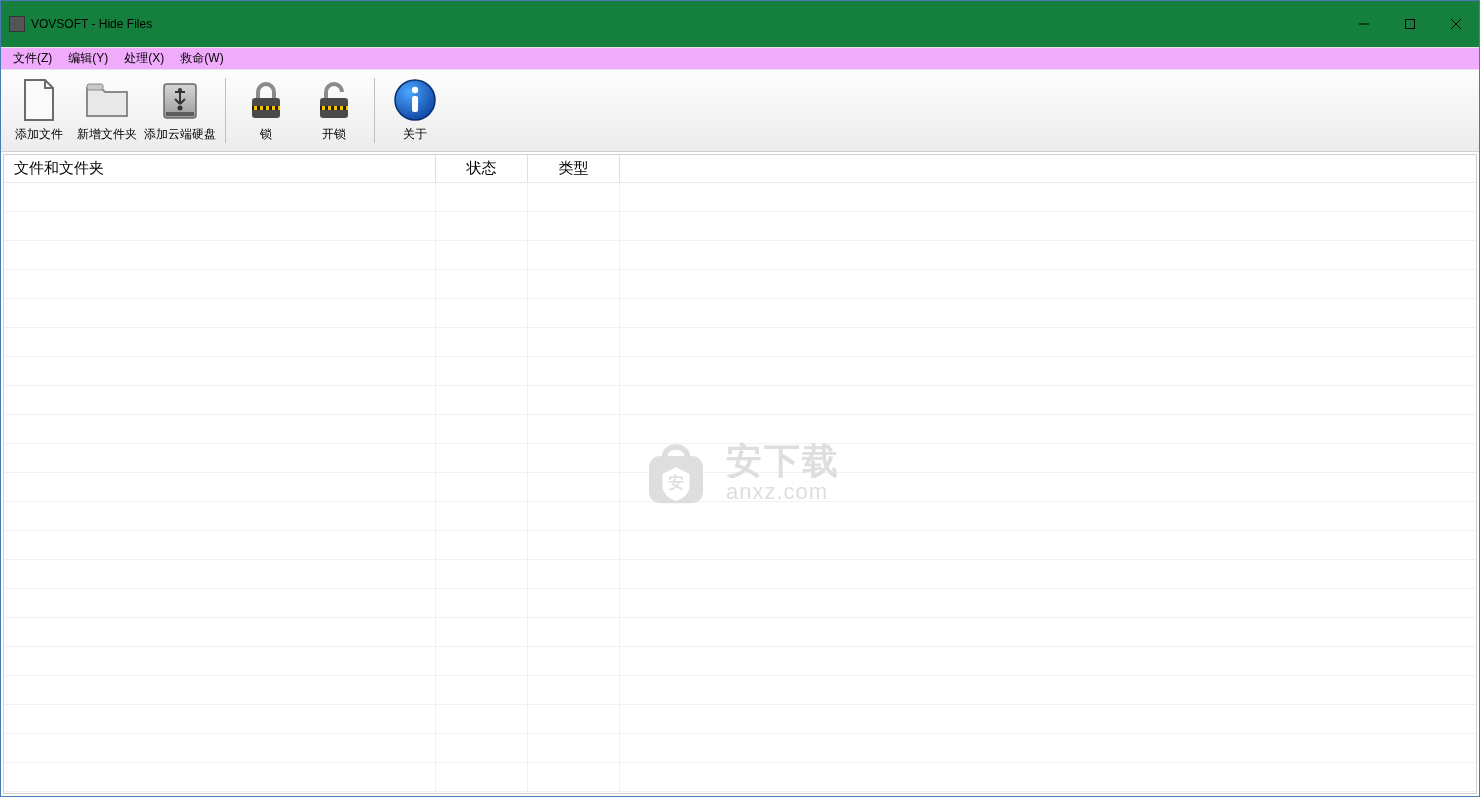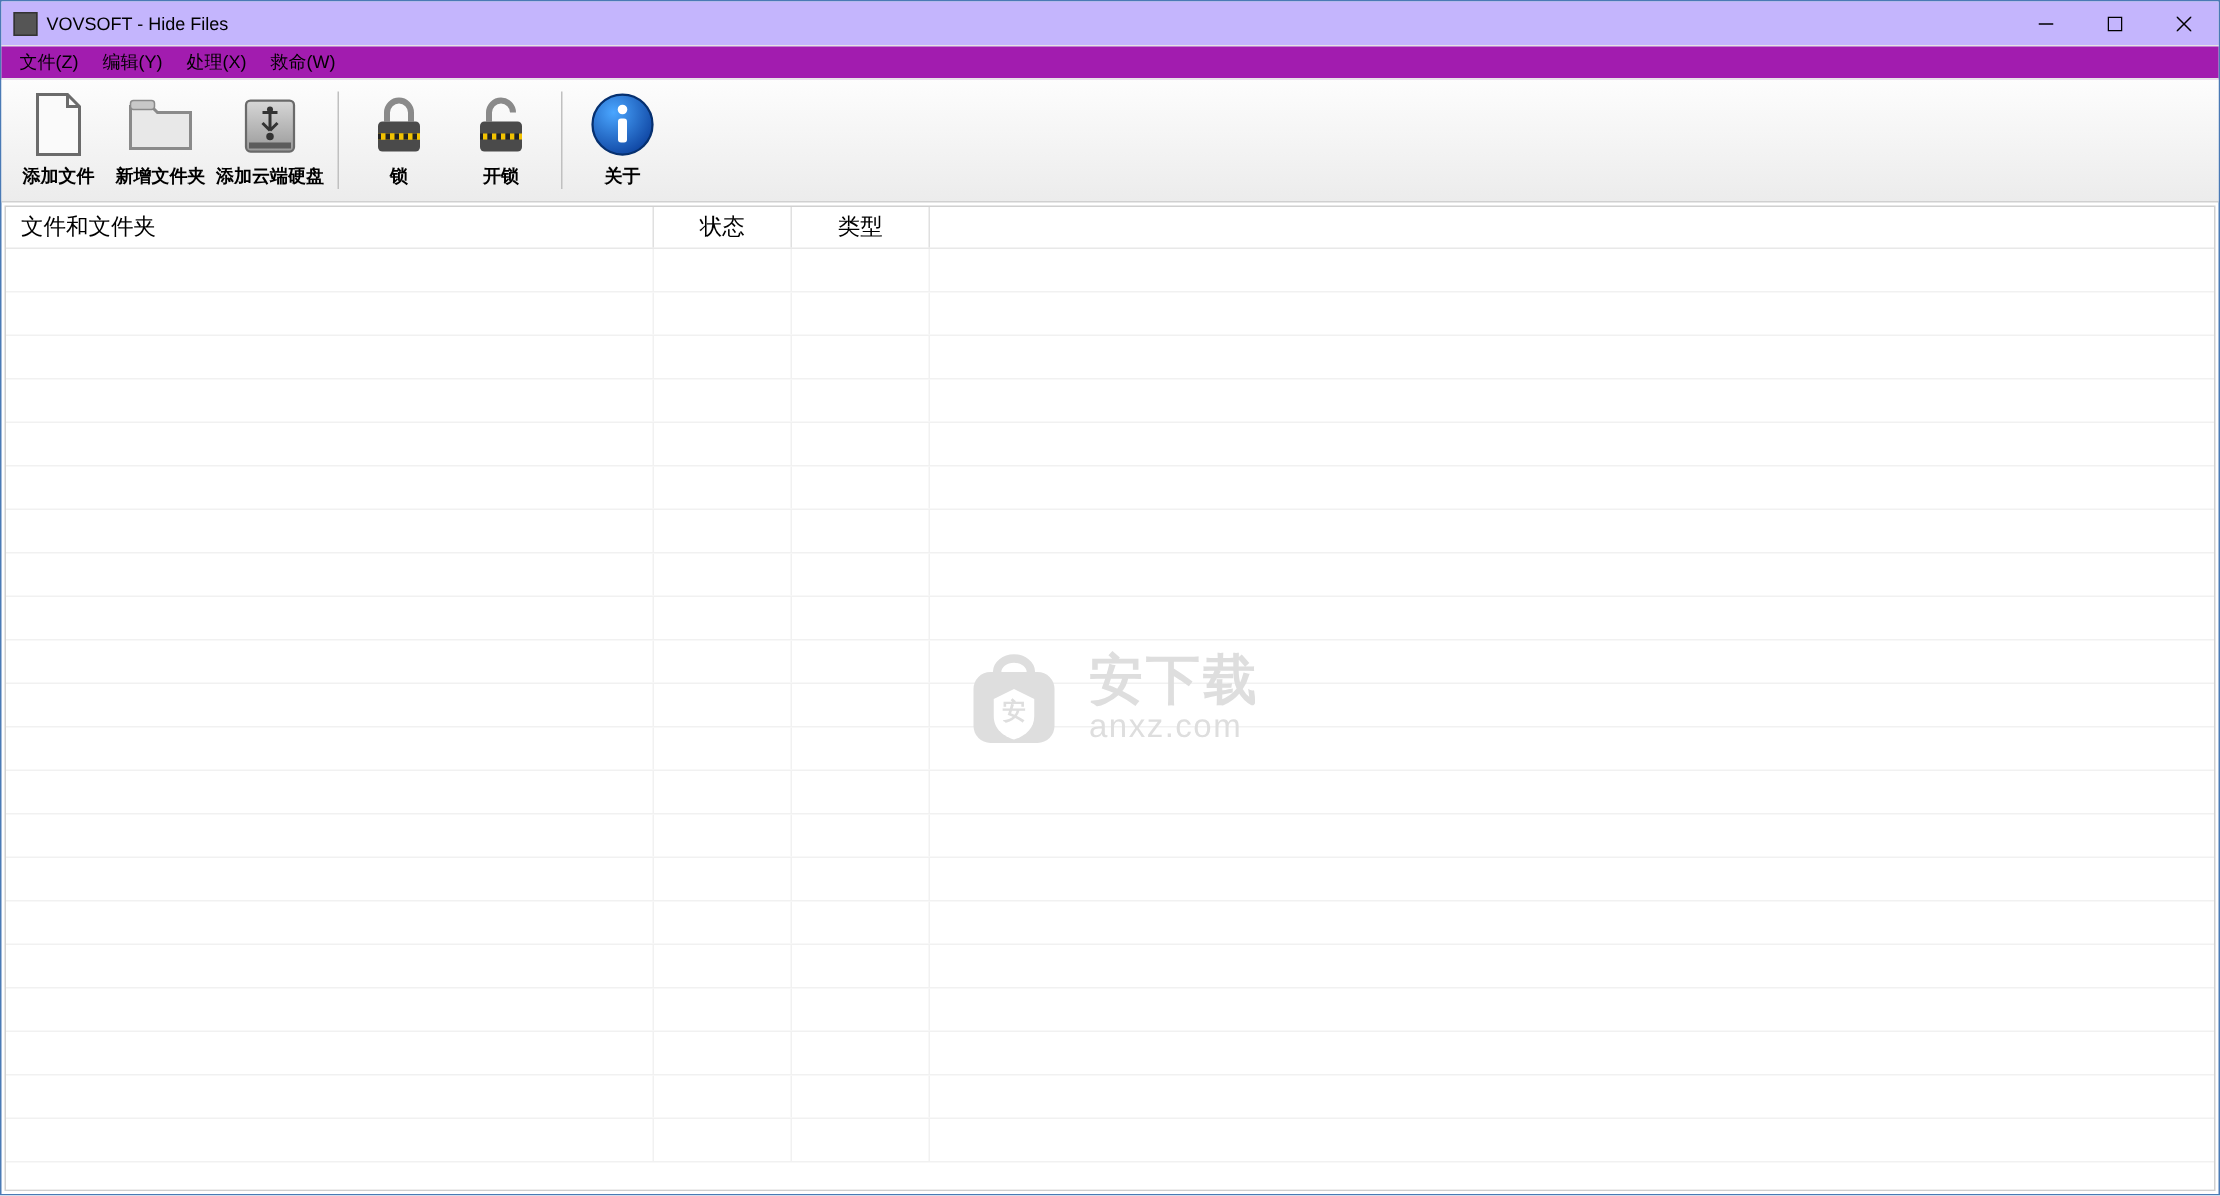--- a/index.html
+++ b/index.html
@@ -1,35 +1,35 @@
 <!DOCTYPE html>
 <html><head>
 <meta charset="utf-8">
 <style>
   * { box-sizing: border-box; margin: 0; padding: 0; }
   html, body { width: 1480px; height: 797px; overflow: hidden; font-family: "Segoe UI", "Microsoft YaHei", sans-serif; font-size: 12px; background: #fff; }
   .window { width: 1480px; height: 797px; display: flex; flex-direction: column; border: 1px solid #4a7ab5; }
-  .titlebar { height: 30px; background: #c4b5fd; display: flex; align-items: center; border-bottom: 1px solid #e5e5e5; }
+  .titlebar { height: 47px; background: #15803d; display: flex; align-items: center; border-bottom: 1px solid #e5e5e5; }
   .titlebar .app-icon { width: 16px; height: 16px; margin: 0 6px 0 8px; background: #555; display: inline-block; border: 1px solid #333; }
   .titlebar .title { flex: 0 0 auto; color: #000; font-size: 12px; }
   .titlebar .spacer { flex: 1; }
   .win-ctrls { display: flex; height: 100%; }
   .win-ctrl { width: 46px; height: 100%; display: flex; align-items: center; justify-content: center; cursor: default; }
   .win-ctrl svg { width: 10px; height: 10px; stroke: #000; stroke-width: 1; fill: none; }
 
-  .menubar { height: 22px; background: #a21caf; display: flex; align-items: center; padding: 0 4px; border-bottom: 1px solid #e5e5e5; }
+  .menubar { height: 22px; background: #f0abfc; display: flex; align-items: center; padding: 0 4px; border-bottom: 1px solid #e5e5e5; }
   .menu-item { padding: 2px 8px; font-size: 12px; color: #000; cursor: default; }
 
   .toolbar { height: 82px; background: linear-gradient(#fdfdfd, #ececec); display: flex; align-items: stretch; padding: 2px 4px; border-bottom: 1px solid #d0d0d0; }
   .tool-group { display: flex; align-items: stretch; }
   .tool-sep { width: 1px; background: #c0c0c0; margin: 6px 6px; }
   .tool-btn { width: 68px; display: flex; flex-direction: column; align-items: center; justify-content: flex-start; padding-top: 4px; cursor: default; }
   .tool-btn.wide { width: 78px; }
   .tool-icon { width: 48px; height: 48px; display: flex; align-items: center; justify-content: center; }
-  .tool-label { font-size: 12px; color: #000; margin-top: 2px; text-align: center; white-space: nowrap; font-weight: bold; }
+  .tool-label { font-size: 12px; color: #000; margin-top: 2px; text-align: center; white-space: nowrap; }
 
   .content { flex: 1; display: flex; flex-direction: column; border: 1px solid #d0d0d0; margin: 2px; position: relative; overflow: hidden; }
   .grid-header { display: flex; height: 28px; background: #fff; border-bottom: 1px solid #e8e8e8; }
   .gh-cell { border-right: 1px solid #e0e0e0; display: flex; align-items: center; padding: 0 10px; font-size: 15px; color: #000000; }
   .gh0 { width: 432px; }
   .gh1 { width: 92px; justify-content: center; }
   .gh2 { width: 92px; justify-content: center; }
   .gh3 { flex: 1; border-right: none; }
   .grid-body { flex: 1; overflow: hidden; background: #fff; }
   .grid-row { display: flex; height: 29px; border-bottom: 1px solid #f1f1f1; }

